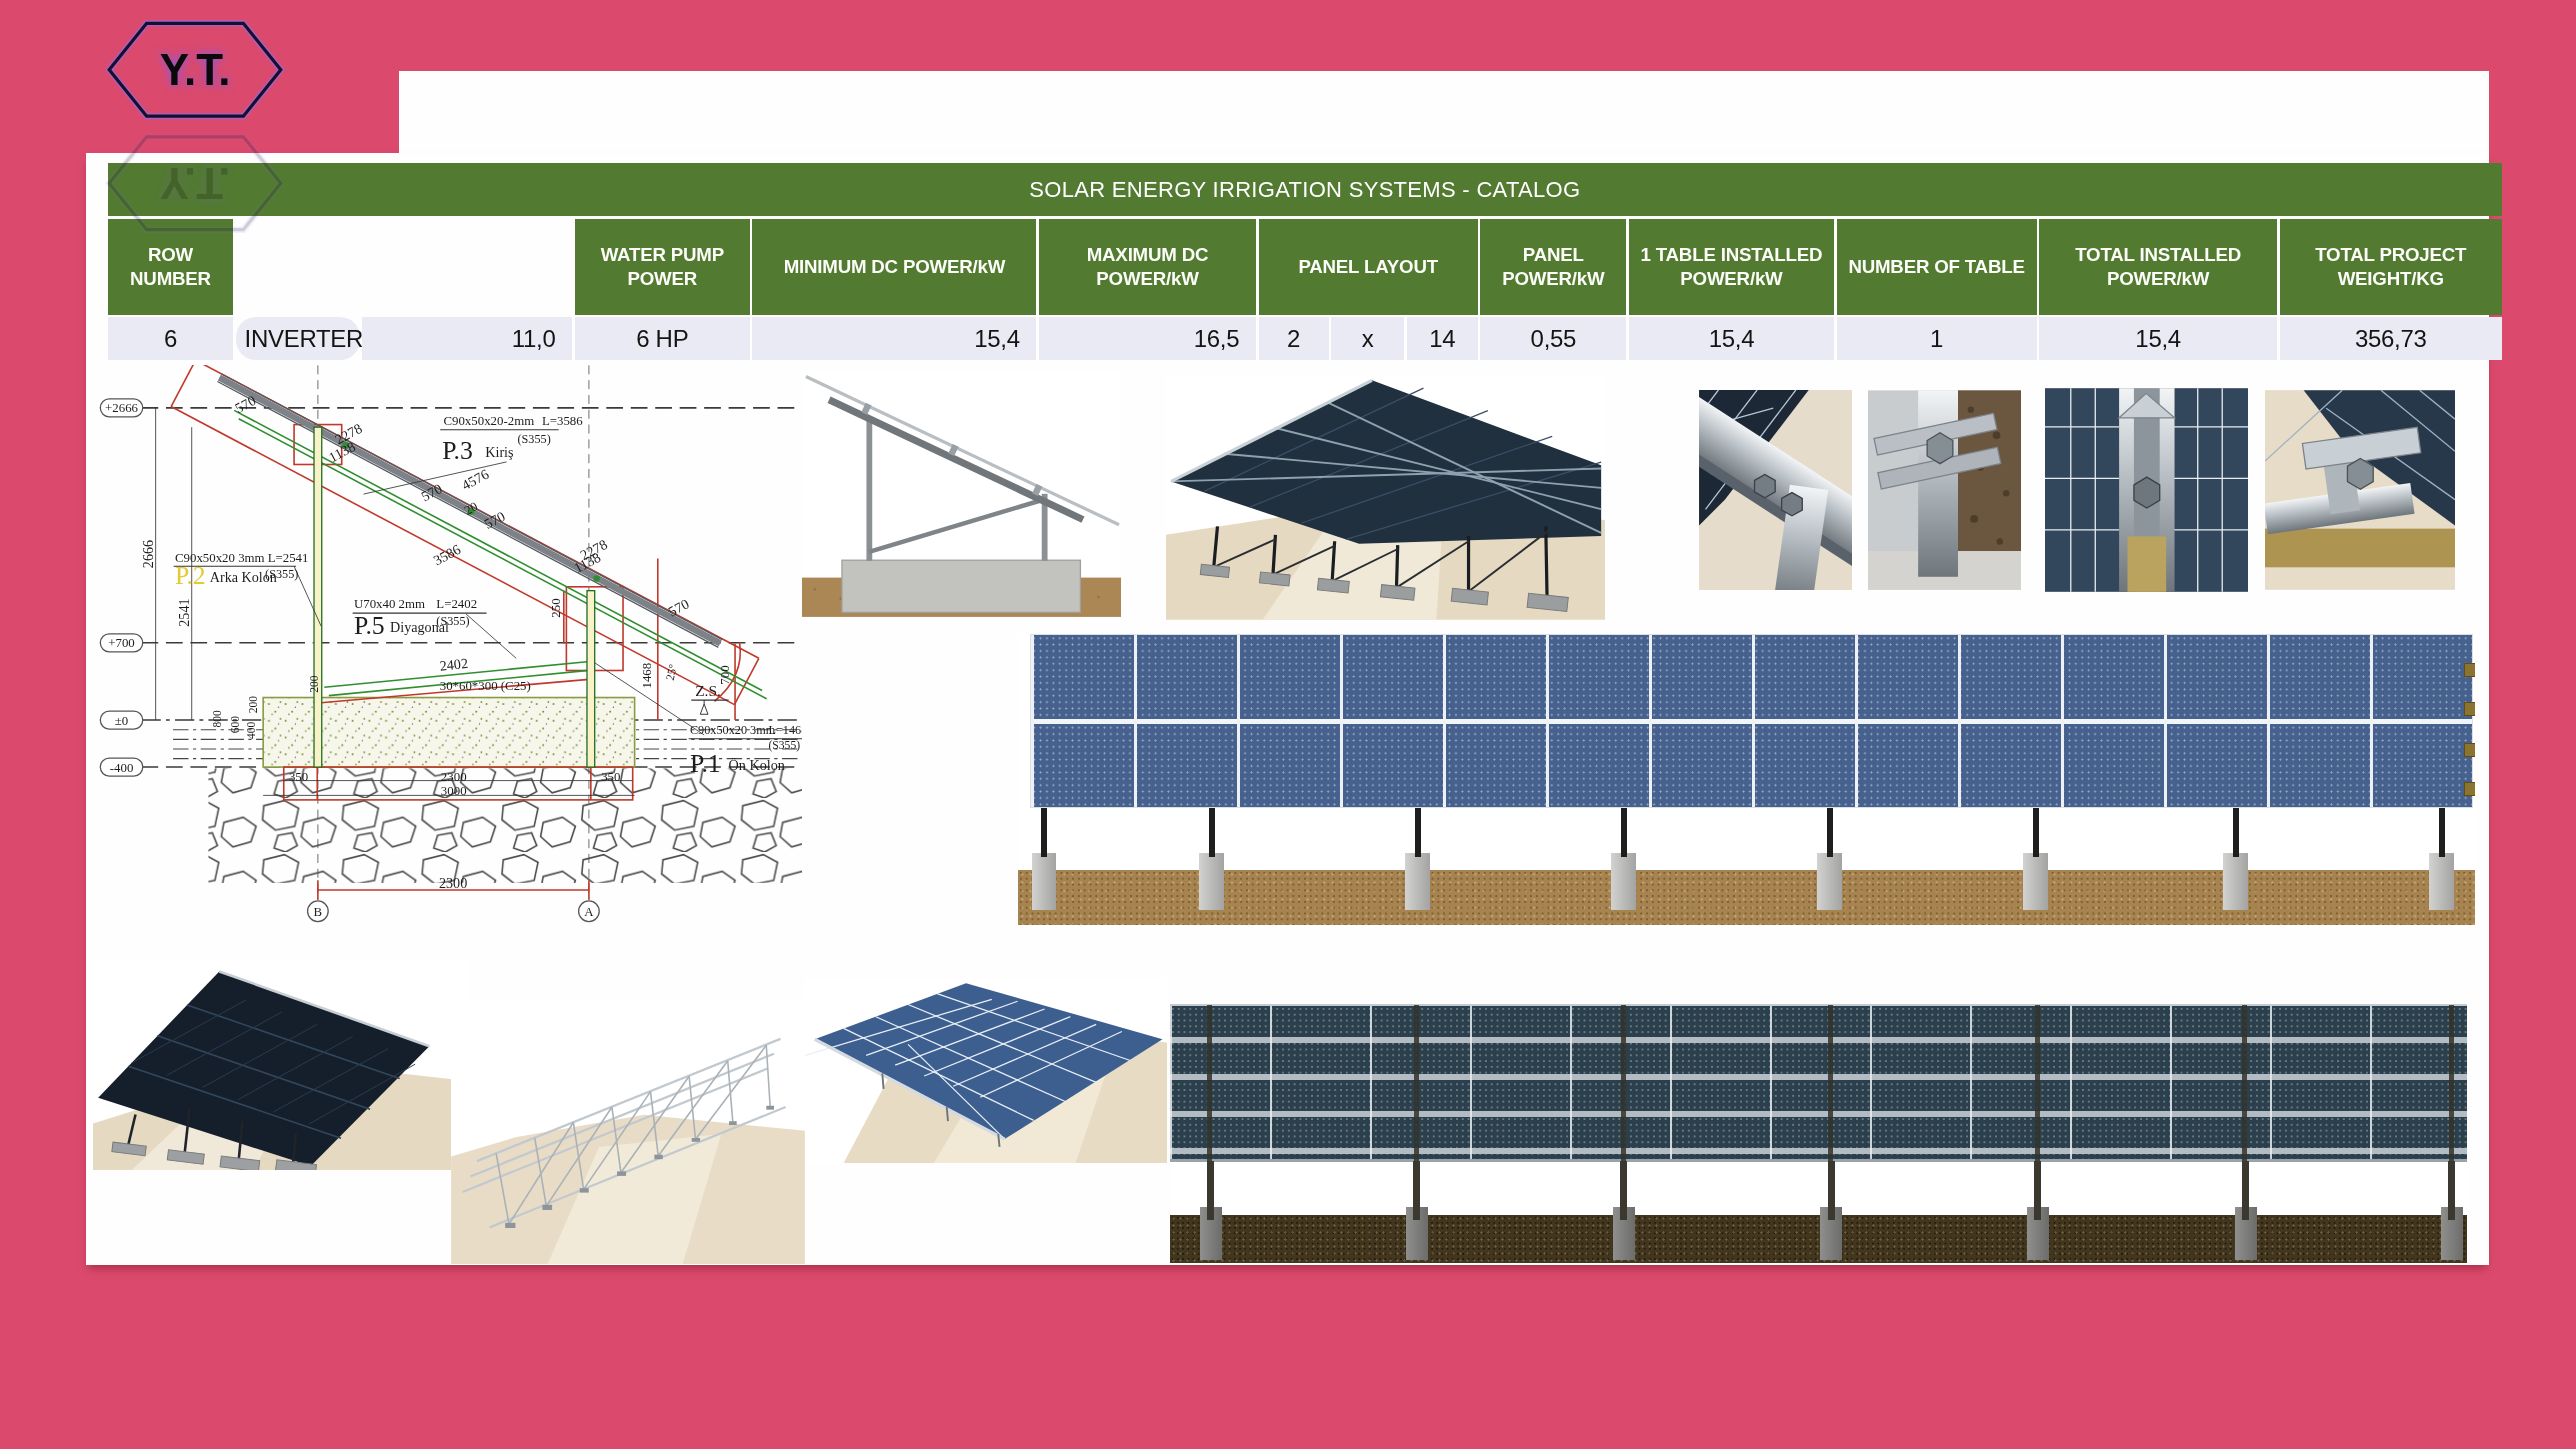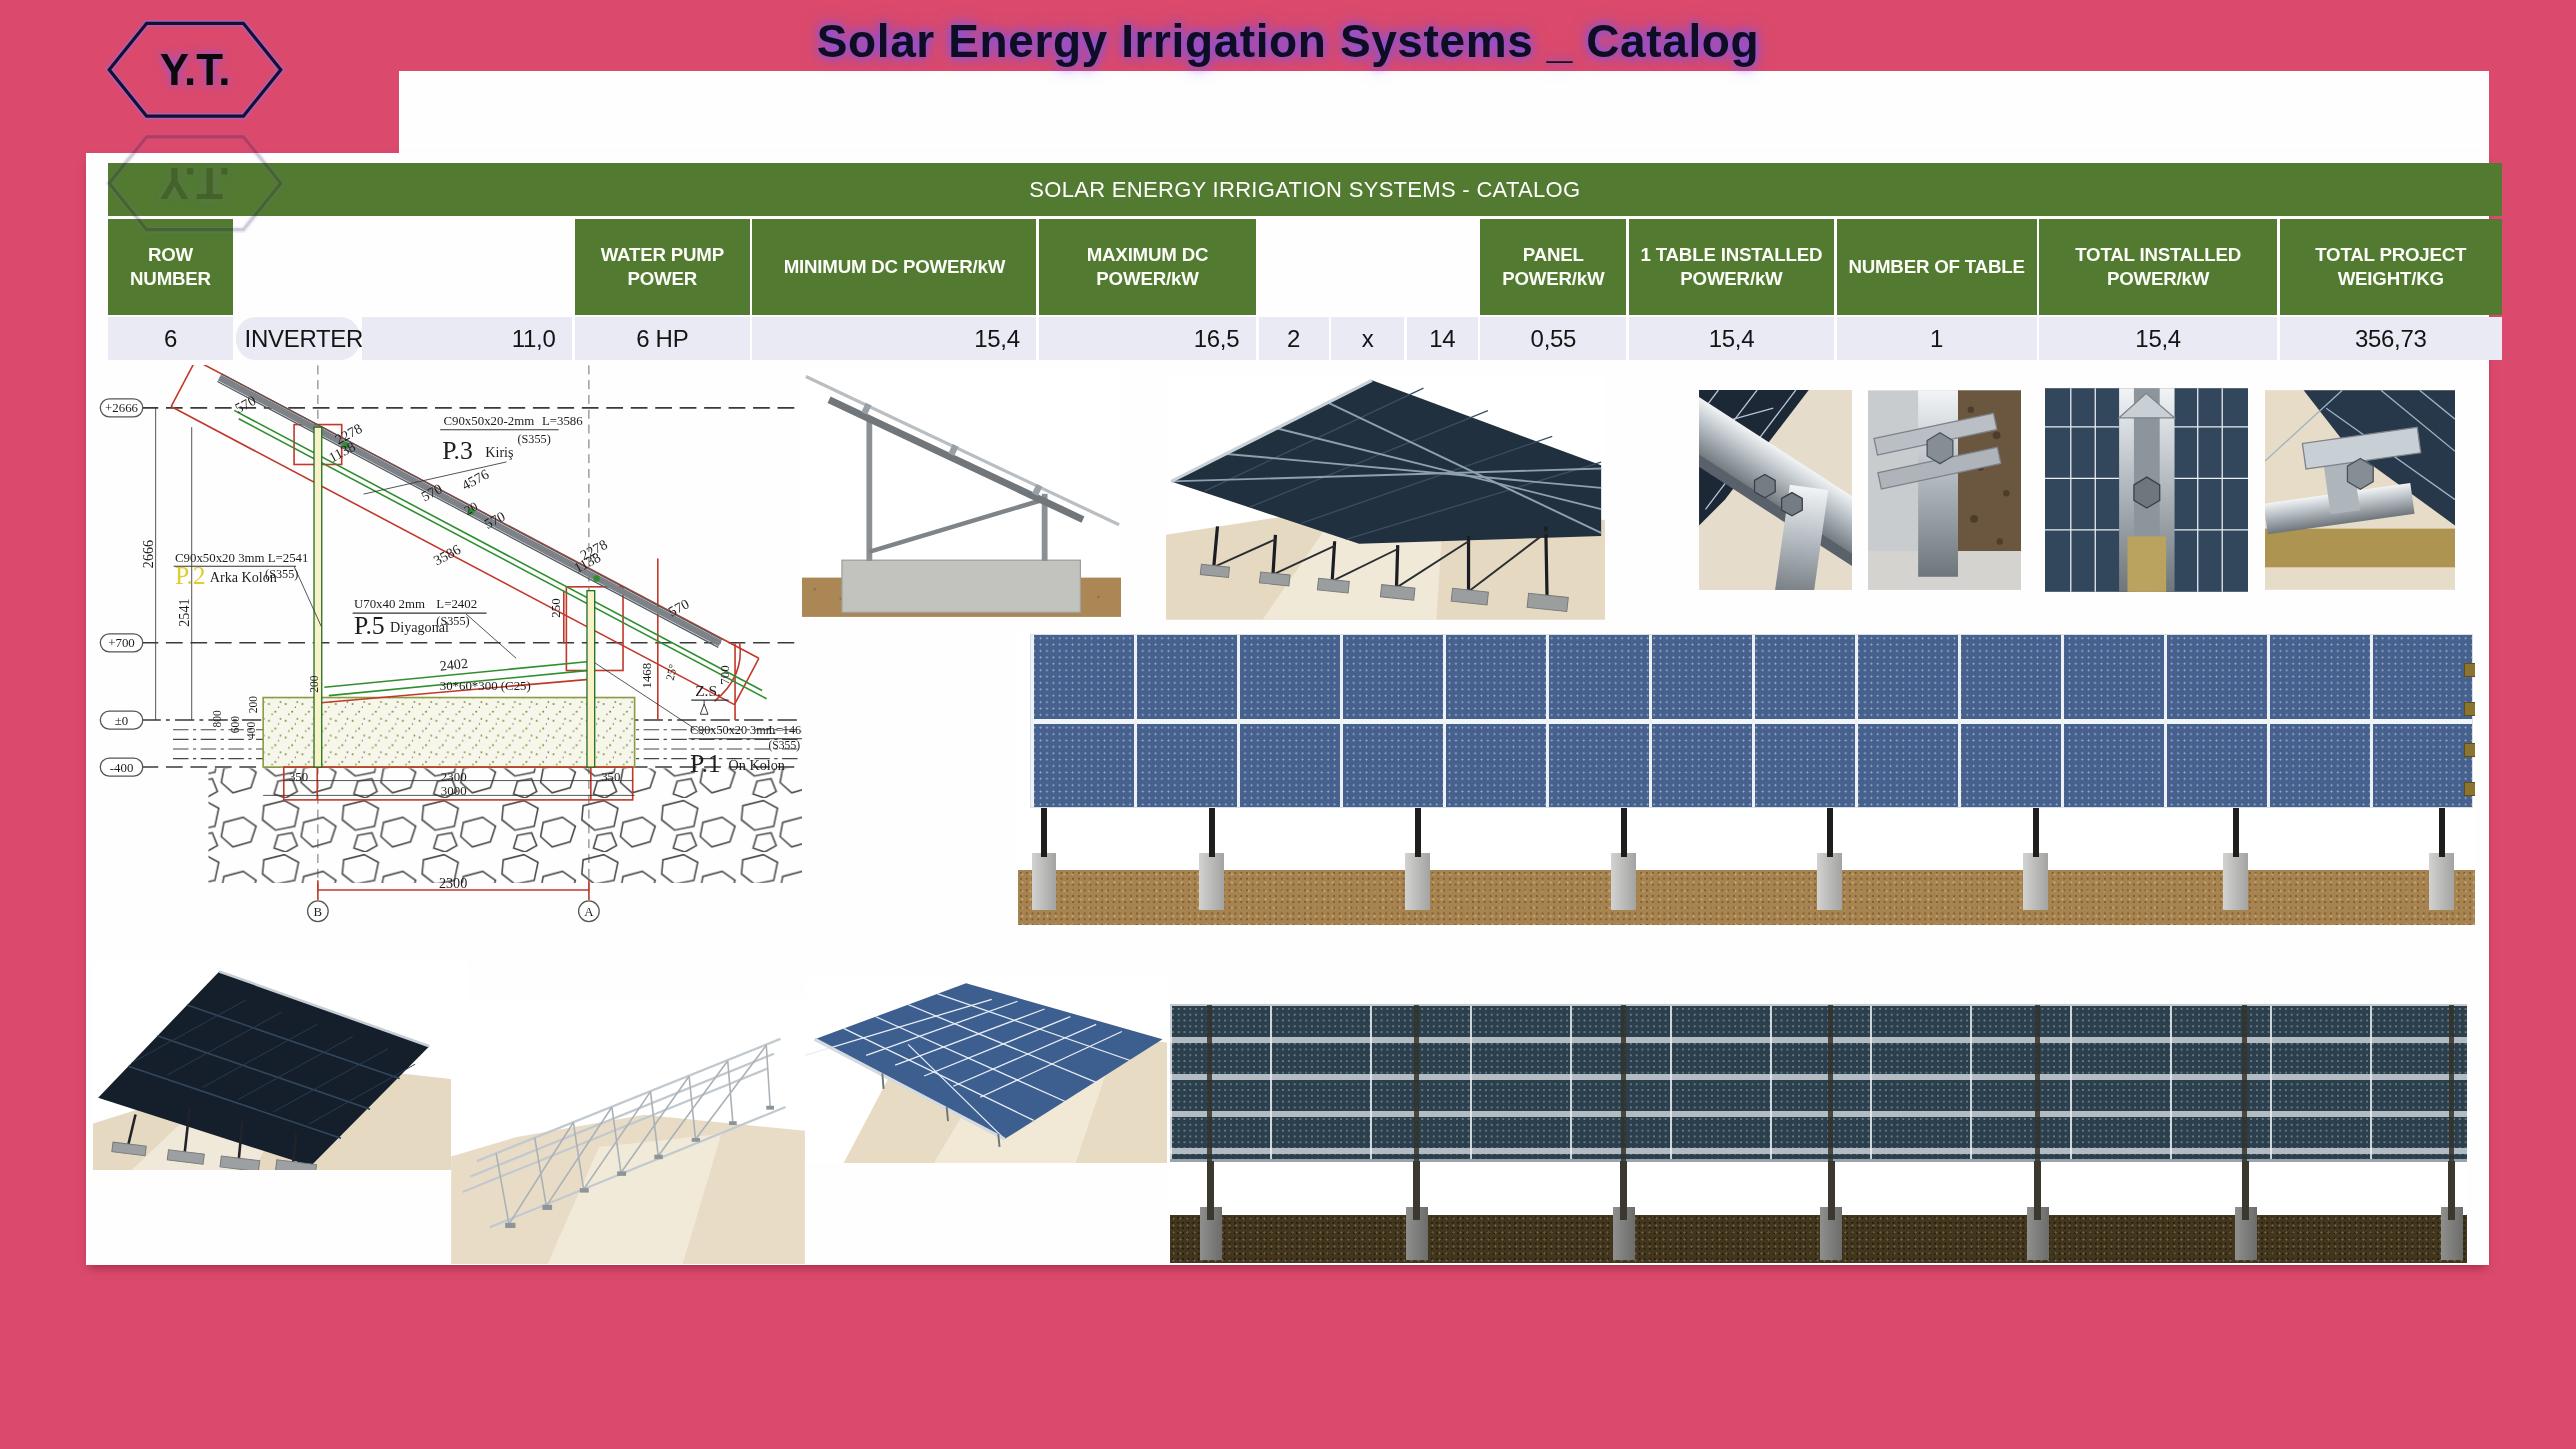--- a/index.html
+++ b/index.html
@@ -87,29 +87,29 @@
     background-size:7px 7px,5.2px 5.2px;}
 </style>
 </head>
 <body>
 
 <div id="stage">
 
   <div class="abs" id="sheet-top"></div>
   <div class="abs" id="sheet-main"></div>
 
-  <div class="abs" id="page-title">Solar Energy Irrigation Systems _ Catalog</div>
 
   <div class="abs" id="catalog-table">
     <div class="band">SOLAR ENERGY IRRIGATION SYSTEMS - CATALOG</div>
 
     <div class="th c1">ROW NUMBER</div>
     <div class="th c4">WATER PUMP POWER</div>
     <div class="th c5">MINIMUM DC POWER/kW</div>
     <div class="th c6">MAXIMUM DC POWER/kW</div>
+    <div class="th c789">PANEL LAYOUT</div>
     <div class="th c10">PANEL POWER/kW</div>
     <div class="th c11">1 TABLE INSTALLED POWER/kW</div>
     <div class="th c12">NUMBER OF TABLE</div>
     <div class="th c13">TOTAL INSTALLED POWER/kW</div>
     <div class="th c14">TOTAL PROJECT WEIGHT/KG</div>
 
     <div class="td">6</div>
     <div class="td left">INVERTER</div>
     <div class="td right">11,0</div>
     <div class="td">6 HP</div>

